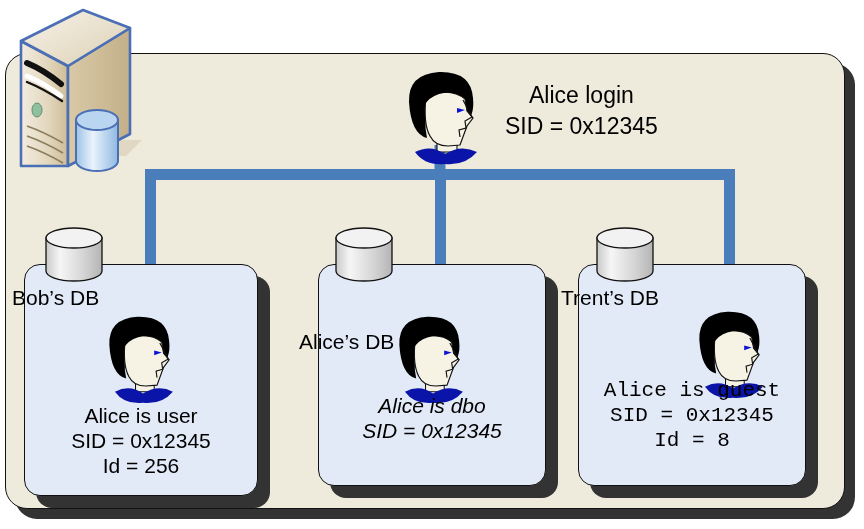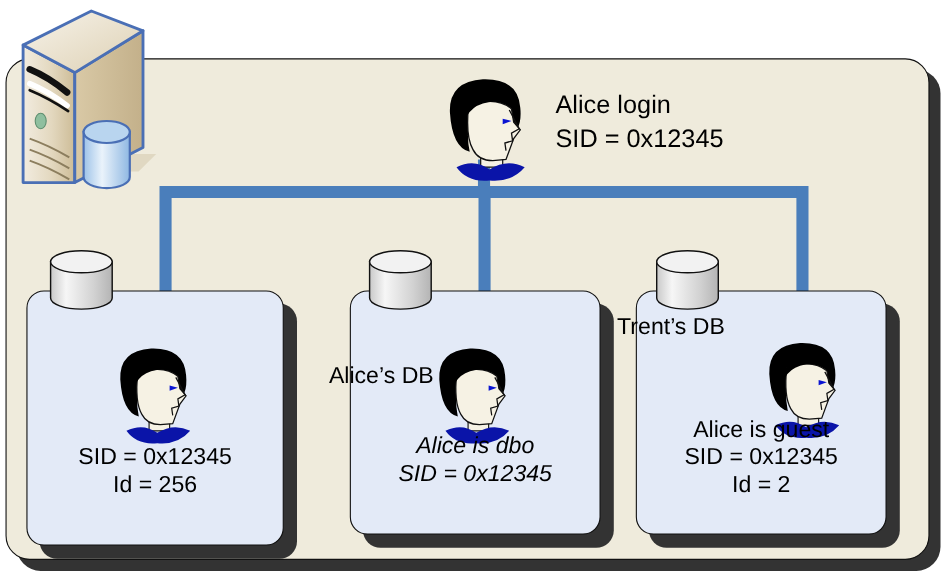--- a/index.html
+++ b/index.html
@@ -96,20 +96,21 @@
     color: #000000;
     line-height: 25px;
     white-space: nowrap;
   }
   .top-label {
     position: absolute;
     font-size: 23px;
     color: #000000;
     line-height: 31px;
     white-space: nowrap;
+    text-align: center;
   }
 </style>
 </head>
 <body>
 
 <div id="stage">
 
   <div class="outer-shadow"></div>
   <div class="outer-panel"></div>
 
@@ -211,32 +212,34 @@
           <stop offset="0%" stop-color="#c9c9c9"></stop>
           <stop offset="25%" stop-color="#f6f6f6"></stop>
           <stop offset="70%" stop-color="#d2d2d2"></stop>
           <stop offset="100%" stop-color="#b4b4b4"></stop>
         </linearGradient>
       </defs>
       <path d="M3 12 L3 45 A28 10 0 0 0 59 45 L59 12 Z" fill="url(#cylGray1)" stroke="#111" stroke-width="1.3"></path>
       <ellipse cx="31" cy="12" rx="28" ry="10" fill="#f2f2f2" stroke="#111" stroke-width="1.3"></ellipse>
     </svg>
   </div>
+  <div class="db-label" style="left:12px; top:286px;">Bob’s DB</div>
   <div class="person" style="left:100px; top:310px;">
     <svg width="86" height="96" viewBox="0 0 92 100">
       <path d="M38 70 L38 86 L58 86 L58 70 Z" fill="#f6f2e4" stroke="#111" stroke-width="1.1"></path>
       <path d="M10 36 Q9 8 40 6 Q72 5 74 32 Q76 52 64 58 L60 32 Q46 22 30 34 Q24 54 28 72 Q12 68 10 36 Z" fill="#000000"></path>
       <path d="M27 30 Q24 58 31 70 Q36 80 49 80 L61 79 L68 60 L74 52 L68 45 L66 33 Q52 21 27 30 Z" fill="#f6f2e4" stroke="#111" stroke-width="1.2"></path>
       <path d="M64 34 L73 51 L66 55 L67 62 L60 64 L61 71" fill="none" stroke="#111" stroke-width="1.2"></path>
       <path d="M25 31 Q38 16 64 30 Q52 24 40 28 Q30 31 25 40 Z" fill="#000000"></path>
       <polygon points="58,42 66,44 58,47" fill="#0a14d2"></polygon>
       <path d="M16 86 Q32 78 46 88 Q62 78 78 86 Q66 100 46 98 Q26 100 16 86 Z" fill="#0a14a8"></path>
     </svg>
   </div>
   <div class="lines" style="left:24px; top:403px; width:234px;">
+    <div>Alice is user</div>
     <div>SID = 0x12345</div>
     <div>Id = 256</div>
   </div>
 
   <div class="db-box-shadow" style="left:330px; top:276px; width:228px; height:222px;"></div>
   <div class="db-box" style="left:318px; top:264px; width:228px; height:222px;"></div>
   <div class="db-cyl" style="left:333px; top:226px;">
     <svg width="62" height="58" viewBox="0 0 62 58">
       <defs>
         <linearGradient id="cylGray2" x1="0" y1="0" x2="1" y2="0">
@@ -288,19 +291,19 @@
     <svg width="86" height="96" viewBox="0 0 92 100">
       <path d="M38 70 L38 86 L58 86 L58 70 Z" fill="#f6f2e4" stroke="#111" stroke-width="1.1"></path>
       <path d="M10 36 Q9 8 40 6 Q72 5 74 32 Q76 52 64 58 L60 32 Q46 22 30 34 Q24 54 28 72 Q12 68 10 36 Z" fill="#000000"></path>
       <path d="M27 30 Q24 58 31 70 Q36 80 49 80 L61 79 L68 60 L74 52 L68 45 L66 33 Q52 21 27 30 Z" fill="#f6f2e4" stroke="#111" stroke-width="1.2"></path>
       <path d="M64 34 L73 51 L66 55 L67 62 L60 64 L61 71" fill="none" stroke="#111" stroke-width="1.2"></path>
       <path d="M25 31 Q38 16 64 30 Q52 24 40 28 Q30 31 25 40 Z" fill="#000000"></path>
       <polygon points="58,42 66,44 58,47" fill="#0a14d2"></polygon>
       <path d="M16 86 Q32 78 46 88 Q62 78 78 86 Q66 100 46 98 Q26 100 16 86 Z" fill="#0a14a8"></path>
     </svg>
   </div>
-  <div class="lines" style="left:578px; top:378px; width:228px;">
+  <div class="lines" style="left:578px; top:378px; width:228px;font-family:Liberation Mono, monospace;">
     <div>Alice is guest</div>
     <div>SID = 0x12345</div>
-    <div>Id = 2</div>
+    <div>Id = 8</div>
   </div>
 
 </div>
 
 </body></html>

